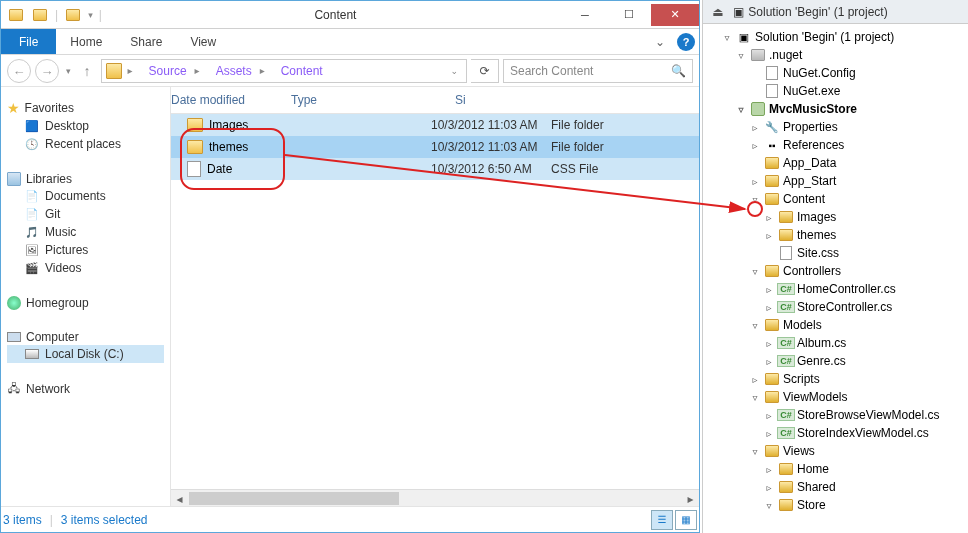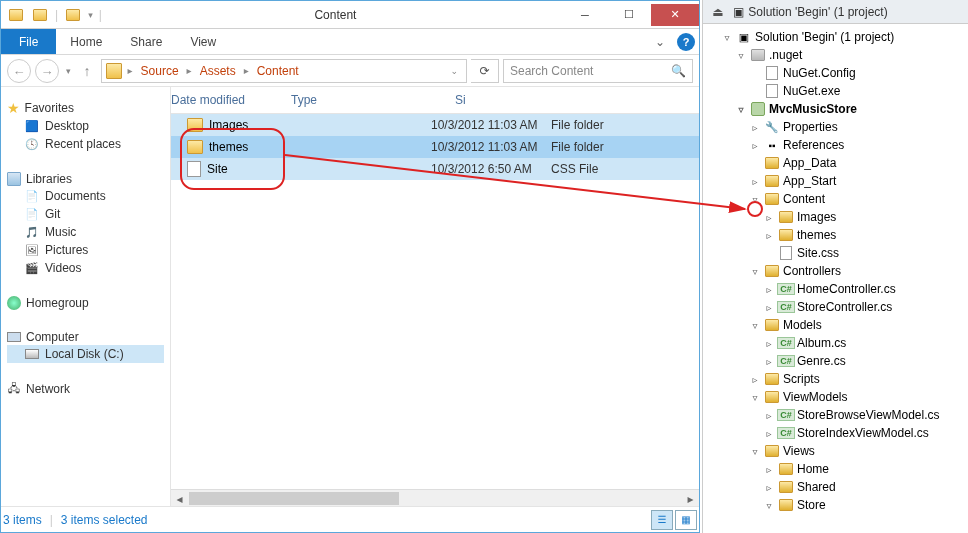--- a/index.html
+++ b/index.html
@@ -19,21 +19,21 @@
 .rib-spacer{flex:1;}
 .rib-chev{padding:2px 6px;color:#666;}
 .rib-help{width:18px;height:18px;border-radius:50%;background:#1979ca;color:#fff;display:flex;align-items:center;justify-content:center;font-weight:bold;font-size:11px;margin-left:6px;}
 .addrbar{height:32px;display:flex;align-items:center;gap:4px;padding:2px 6px;border-bottom:1px solid #e4e4e4;}
 .navarr{width:24px;height:24px;border:1px solid #ccc;border-radius:50%;display:flex;align-items:center;justify-content:center;color:#999;font-size:13px;}
 .drop{color:#888;font-size:9px;padding:0 3px;}
 .uparr{color:#888;font-size:14px;padding:0 6px;}
 .breadcrumb{flex:1;height:24px;border:1px solid #ccc;display:flex;align-items:center;padding:0 4px;background:#fff;}
 .bc-fold{width:16px;height:16px;background:linear-gradient(#fde9a6,#f0c14b);border:1px solid #cc9933;border-radius:1px;}
 .bc-sep{color:#888;padding:0 6px;font-size:10px;}
-.bc-item{color:#c2410c;padding:0 2px;}
+.bc-item{color:#8b5cf6;padding:0 2px;margin-left:8px;}
 .bc-dropdown{color:#888;padding:0 4px;margin-left:auto;font-size:9px;}
 .refresh{height:24px;width:28px;border:1px solid #ccc;border-left:none;display:flex;align-items:center;justify-content:center;color:#555;}
 .search{height:24px;width:190px;border:1px solid #ccc;display:flex;align-items:center;padding:0 6px;color:#888;}
 .search-icon{margin-left:auto;color:#888;}
 .body{flex:1;display:flex;overflow:hidden;}
 .sidebar{width:170px;border-right:1px solid #e4e4e4;padding:12px 6px;overflow-y:auto;}
 .sb-group{margin-bottom:18px;}
 .sb-hdr{display:flex;align-items:center;gap:5px;color:#333;padding:1px 0;}
 .sb-item{display:flex;align-items:center;gap:6px;padding:2px 0 2px 18px;color:#333;}
 .sb-item.sel{background:#cde6f7;}
@@ -227,21 +227,21 @@
             <div class="r-name">
               <span class="fold-ico"></span>
               <span>themes</span>
             </div>
             <div class="r-date">10/3/2012 11:03 AM</div>
             <div class="r-type">File folder</div>
           </div>
           <div class="row sel">
             <div class="r-name">
               <span class="file-ico"></span>
-              <span>Site</span>
+              <span>Date</span>
             </div>
             <div class="r-date">10/3/2012 6:50 AM</div>
             <div class="r-type">CSS File</div>
           </div>
         </div>
       <div style="flex:1"></div>
       <div class="scrollh">
         <div class="arr" style="left:0">◂</div>
         <div class="thumb"></div>
         <div class="arr" style="right:0">▸</div>

